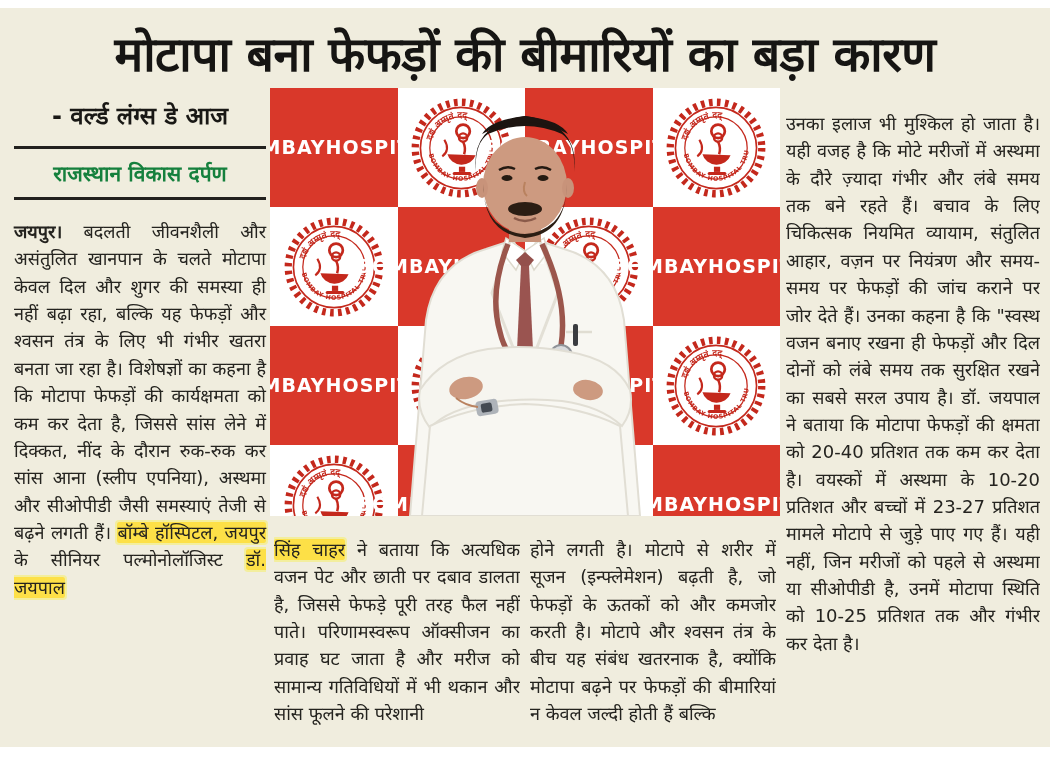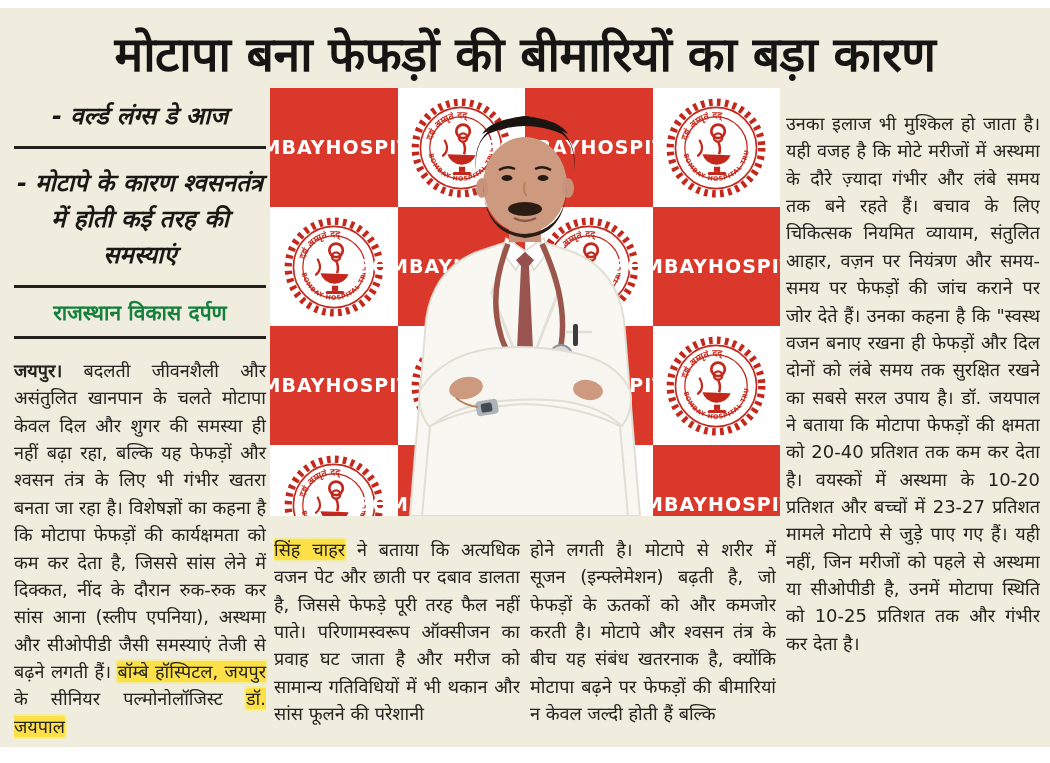--- a/index.html
+++ b/index.html
@@ -5,21 +5,21 @@
   html,body{margin:0;padding:0;background:#ffffff;}
   .canvas{position:relative;width:1050px;height:763px;background:#ffffff;overflow:hidden;
           font-family:"DejaVu Sans","Liberation Sans",sans-serif;color:#1f1e1b;}
   .paper{position:absolute;left:0;top:8px;width:1050px;height:739px;background:#f0edde;}
   .headline{position:absolute;left:0;top:16px;width:1050px;height:72px;display:flex;
             align-items:center;justify-content:center;font-size:48px;font-weight:800;
             color:#161513;letter-spacing:-0.5px;white-space:nowrap;}
   
   .col-left{position:absolute;left:14px;top:92px;width:252px;}
   .subhead{font-size:24px;font-weight:800;text-align:center;color:#191815;
-           padding:6px 0 12px 0;border-bottom:3px solid #22211e;line-height:1.5;font-style:italic;}
+           padding:6px 0 12px 0;border-bottom:3px solid #22211e;line-height:1.5;}
   .subhead.second{padding-top:16px;}
   .credit{font-size:21px;font-weight:800;text-align:center;color:#15803d;
           padding:10px 0 10px 0;border-bottom:3px solid #22211e;}
   .bodytext{font-size:18px;line-height:1.52;text-align:justify;color:#24231f;}
   .col-left .bodytext{margin-top:18px;}
   .bodytext .b{font-weight:800;}
   .bodytext .hl{background:#fde047;box-shadow:0 0 0 2px #f3ee9e;border-radius:2px;}
   
   .photo{position:absolute;left:270px;top:88px;width:510px;height:428px;overflow:hidden;background:#fff;}
   .checker{position:absolute;left:0;top:0;width:510px;height:476px;display:grid;
@@ -64,21 +64,20 @@
 </svg>
 
 <div class="canvas">
   <div class="strip-top"></div>
   <div class="paper"></div>
 
   <div class="headline">मोटापा बना फेफड़ों की बीमारियों का बड़ा कारण</div>
 
   <div class="col-left">
     <div class="subhead">- वर्ल्ड लंग्स डे आज</div>
-    <div class="subhead second">- मोटापे के कारण श्वसनतंत्र में होती कई तरह की समस्याएं</div>
     <div class="credit">राजस्थान विकास दर्पण</div>
     <p class="bodytext"><span class="b">जयपुर।</span><span> बदलती जीवनशैली और असंतुलित खानपान के चलते मोटापा केवल दिल और शुगर की समस्या ही नहीं बढ़ा रहा, बल्कि यह फेफड़ों और श्वसन तंत्र के लिए भी गंभीर खतरा बनता जा रहा है। विशेषज्ञों का कहना है कि मोटापा फेफड़ों की कार्यक्षमता को कम कर देता है, जिससे सांस लेने में दिक्कत, नींद के दौरान रुक-रुक कर सांस आना (स्लीप एपनिया), अस्थमा और सीओपीडी जैसी समस्याएं तेजी से बढ़ने लगती हैं। </span><span class="hl">बॉम्बे हॉस्पिटल, जयपुर</span><span> के सीनियर पल्मोनोलॉजिस्ट </span><span class="hl">डॉ. जयपाल</span></p>
   </div>
 
   <div class="photo">
     <div class="checker">
       <div class="cell red">
           <span class="cell-label">BOMBAY</span>
           <span class="cell-label">HOSPITAL</span>
         </div>

